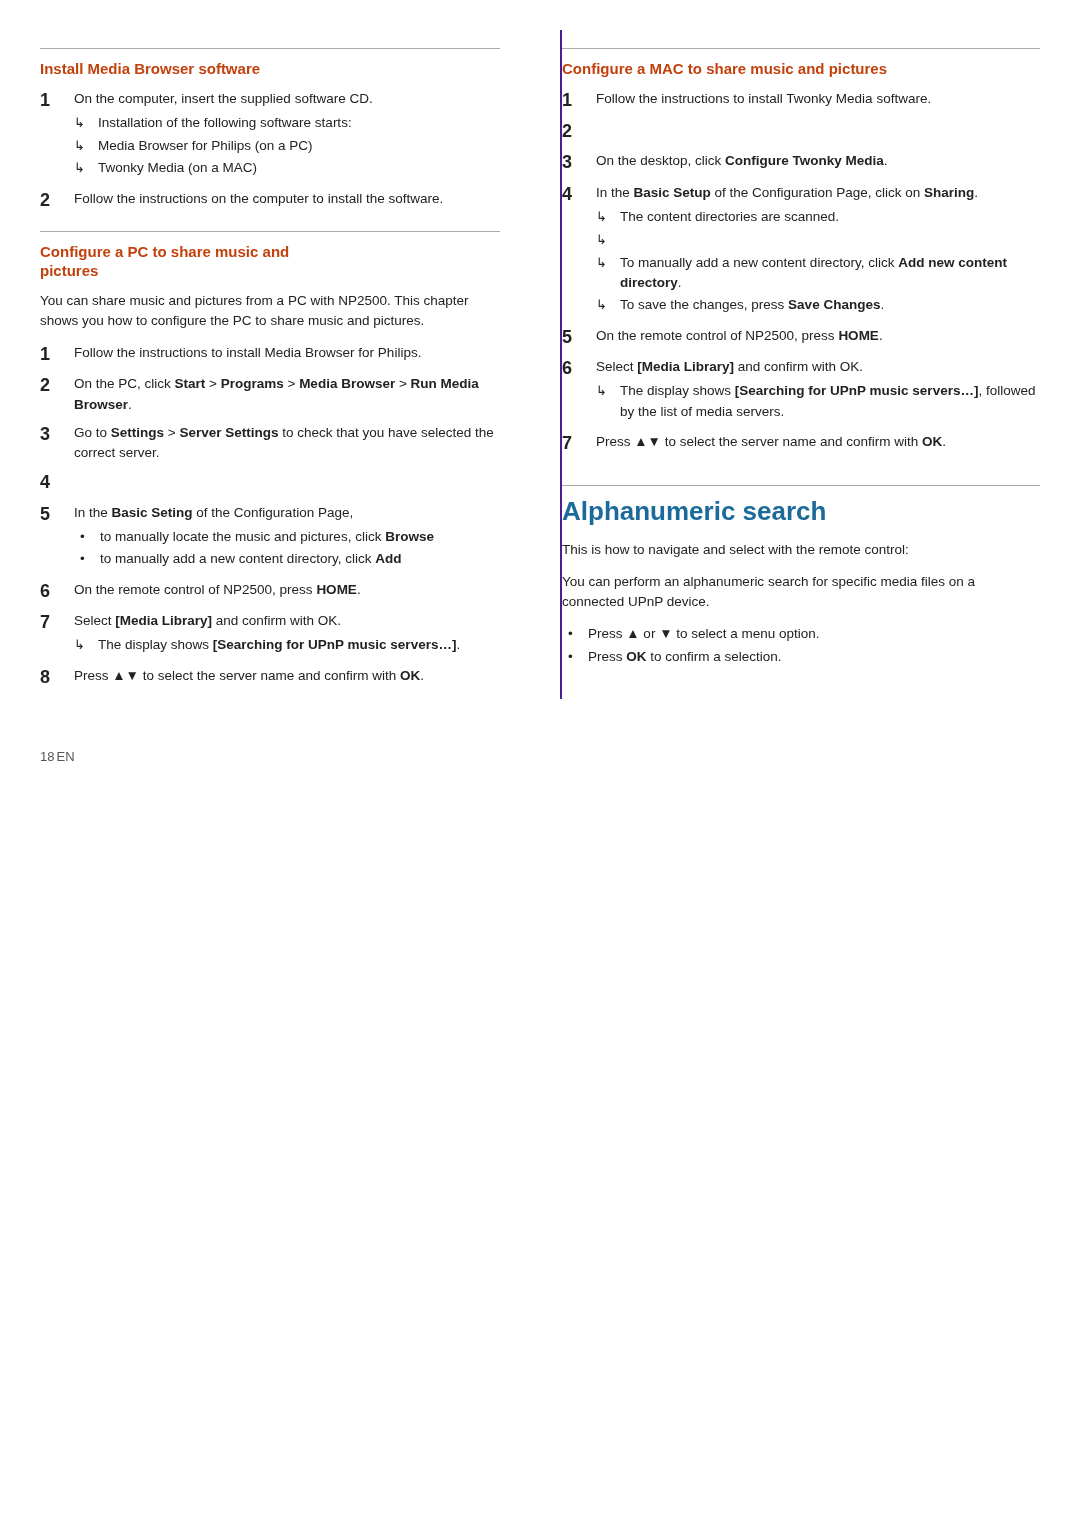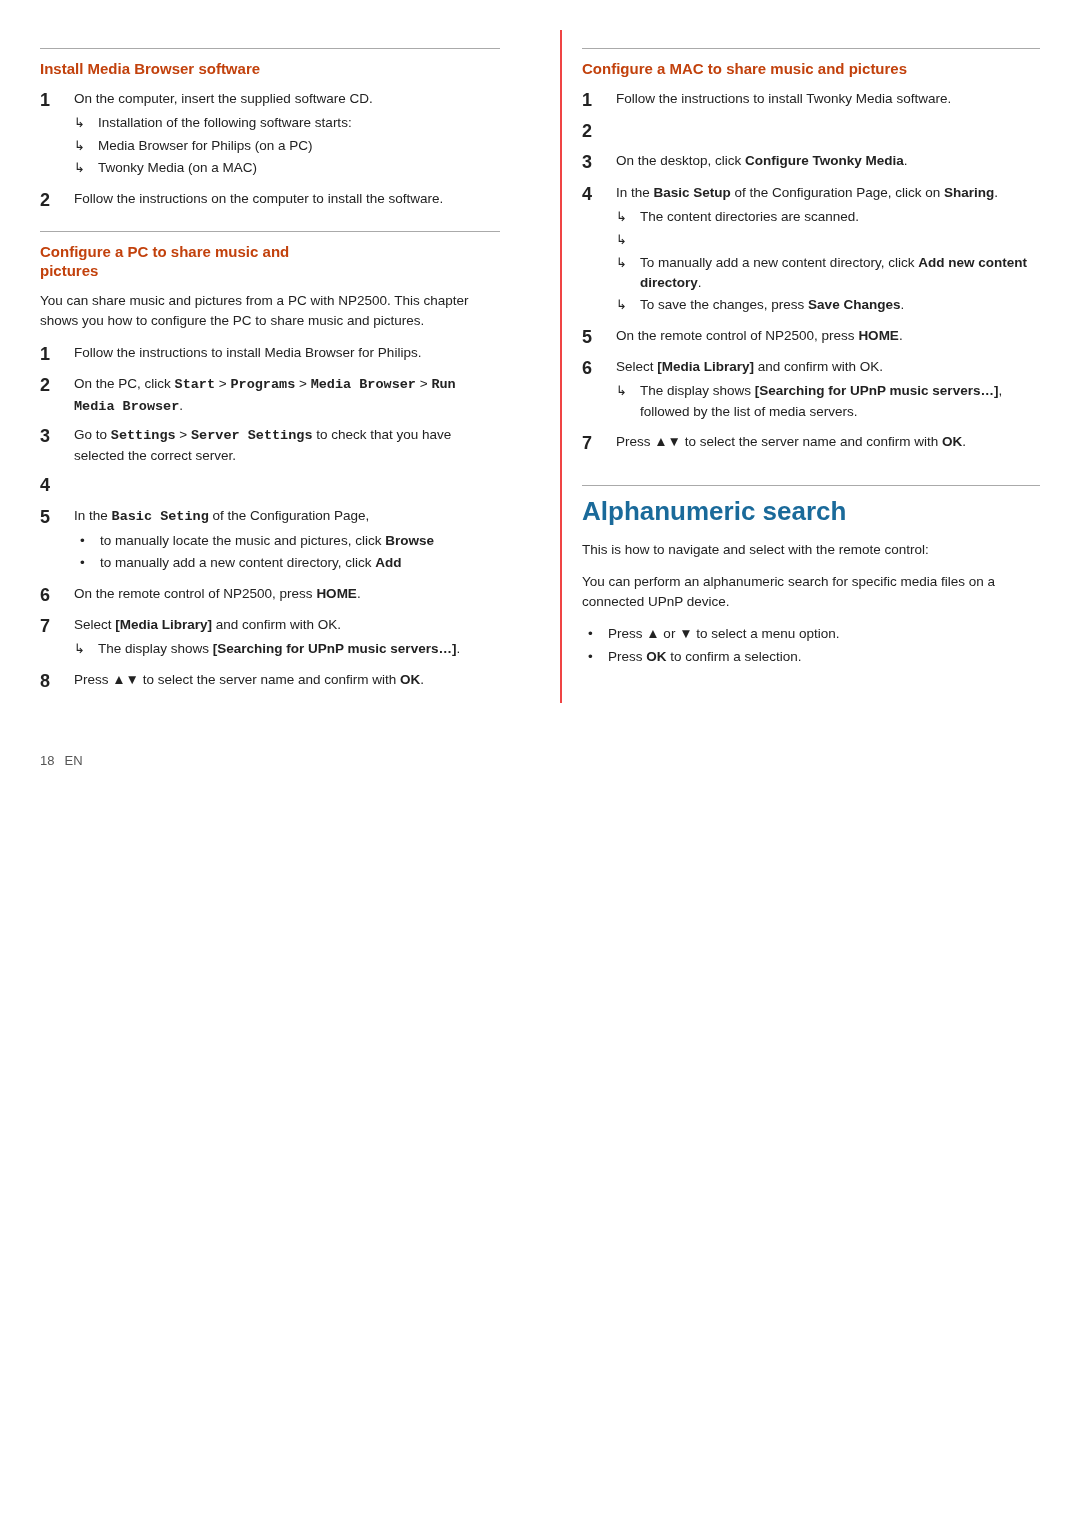--- a/index.html
+++ b/index.html
@@ -11,21 +11,21 @@
       width: 1080px;
       min-height: 1527px;
       padding: 30px 40px;
     }
     .page-layout {
       display: grid;
       grid-template-columns: 1fr 1fr;
       gap: 0 40px;
     }
     .left-col { padding-right: 20px; }
-    .right-col { padding-left: 20px; border-left: 2px solid #ef4444; }
+    .right-col { border-left: 2px solid #4c1d95; }
     hr.section-divider {
       border: none;
       border-top: 1.5px solid #aaa;
       margin: 18px 0 10px 0;
     }
     .section-title {
       color: #c2410c;
       font-size: 15px;
       font-weight: bold;
       margin-bottom: 10px;
@@ -91,27 +91,27 @@
       align-items: flex-start;
       font-size: 13.5px;
       line-height: 1.5;
       margin-bottom: 2px;
     }
     .bullet {
       min-width: 16px;
       margin-right: 4px;
     }
     b, strong { font-weight: bold; }
-    .monospace { font-family: Liberation Mono, monospace; font-weight: bold; }
+    .monospace { font-family: Liberation Sans, sans-serif; font-weight: bold; }
     .page-footer {
       margin-top: 30px;
       font-size: 13px;
       color: #555;
       display: flex;
-      gap: 10px;
+      gap: 2px;
     }
   </style>
 </head>
 <body>
 
 <div class="page-layout">
 
   <div class="left-col">
 
     <hr class="section-divider">

